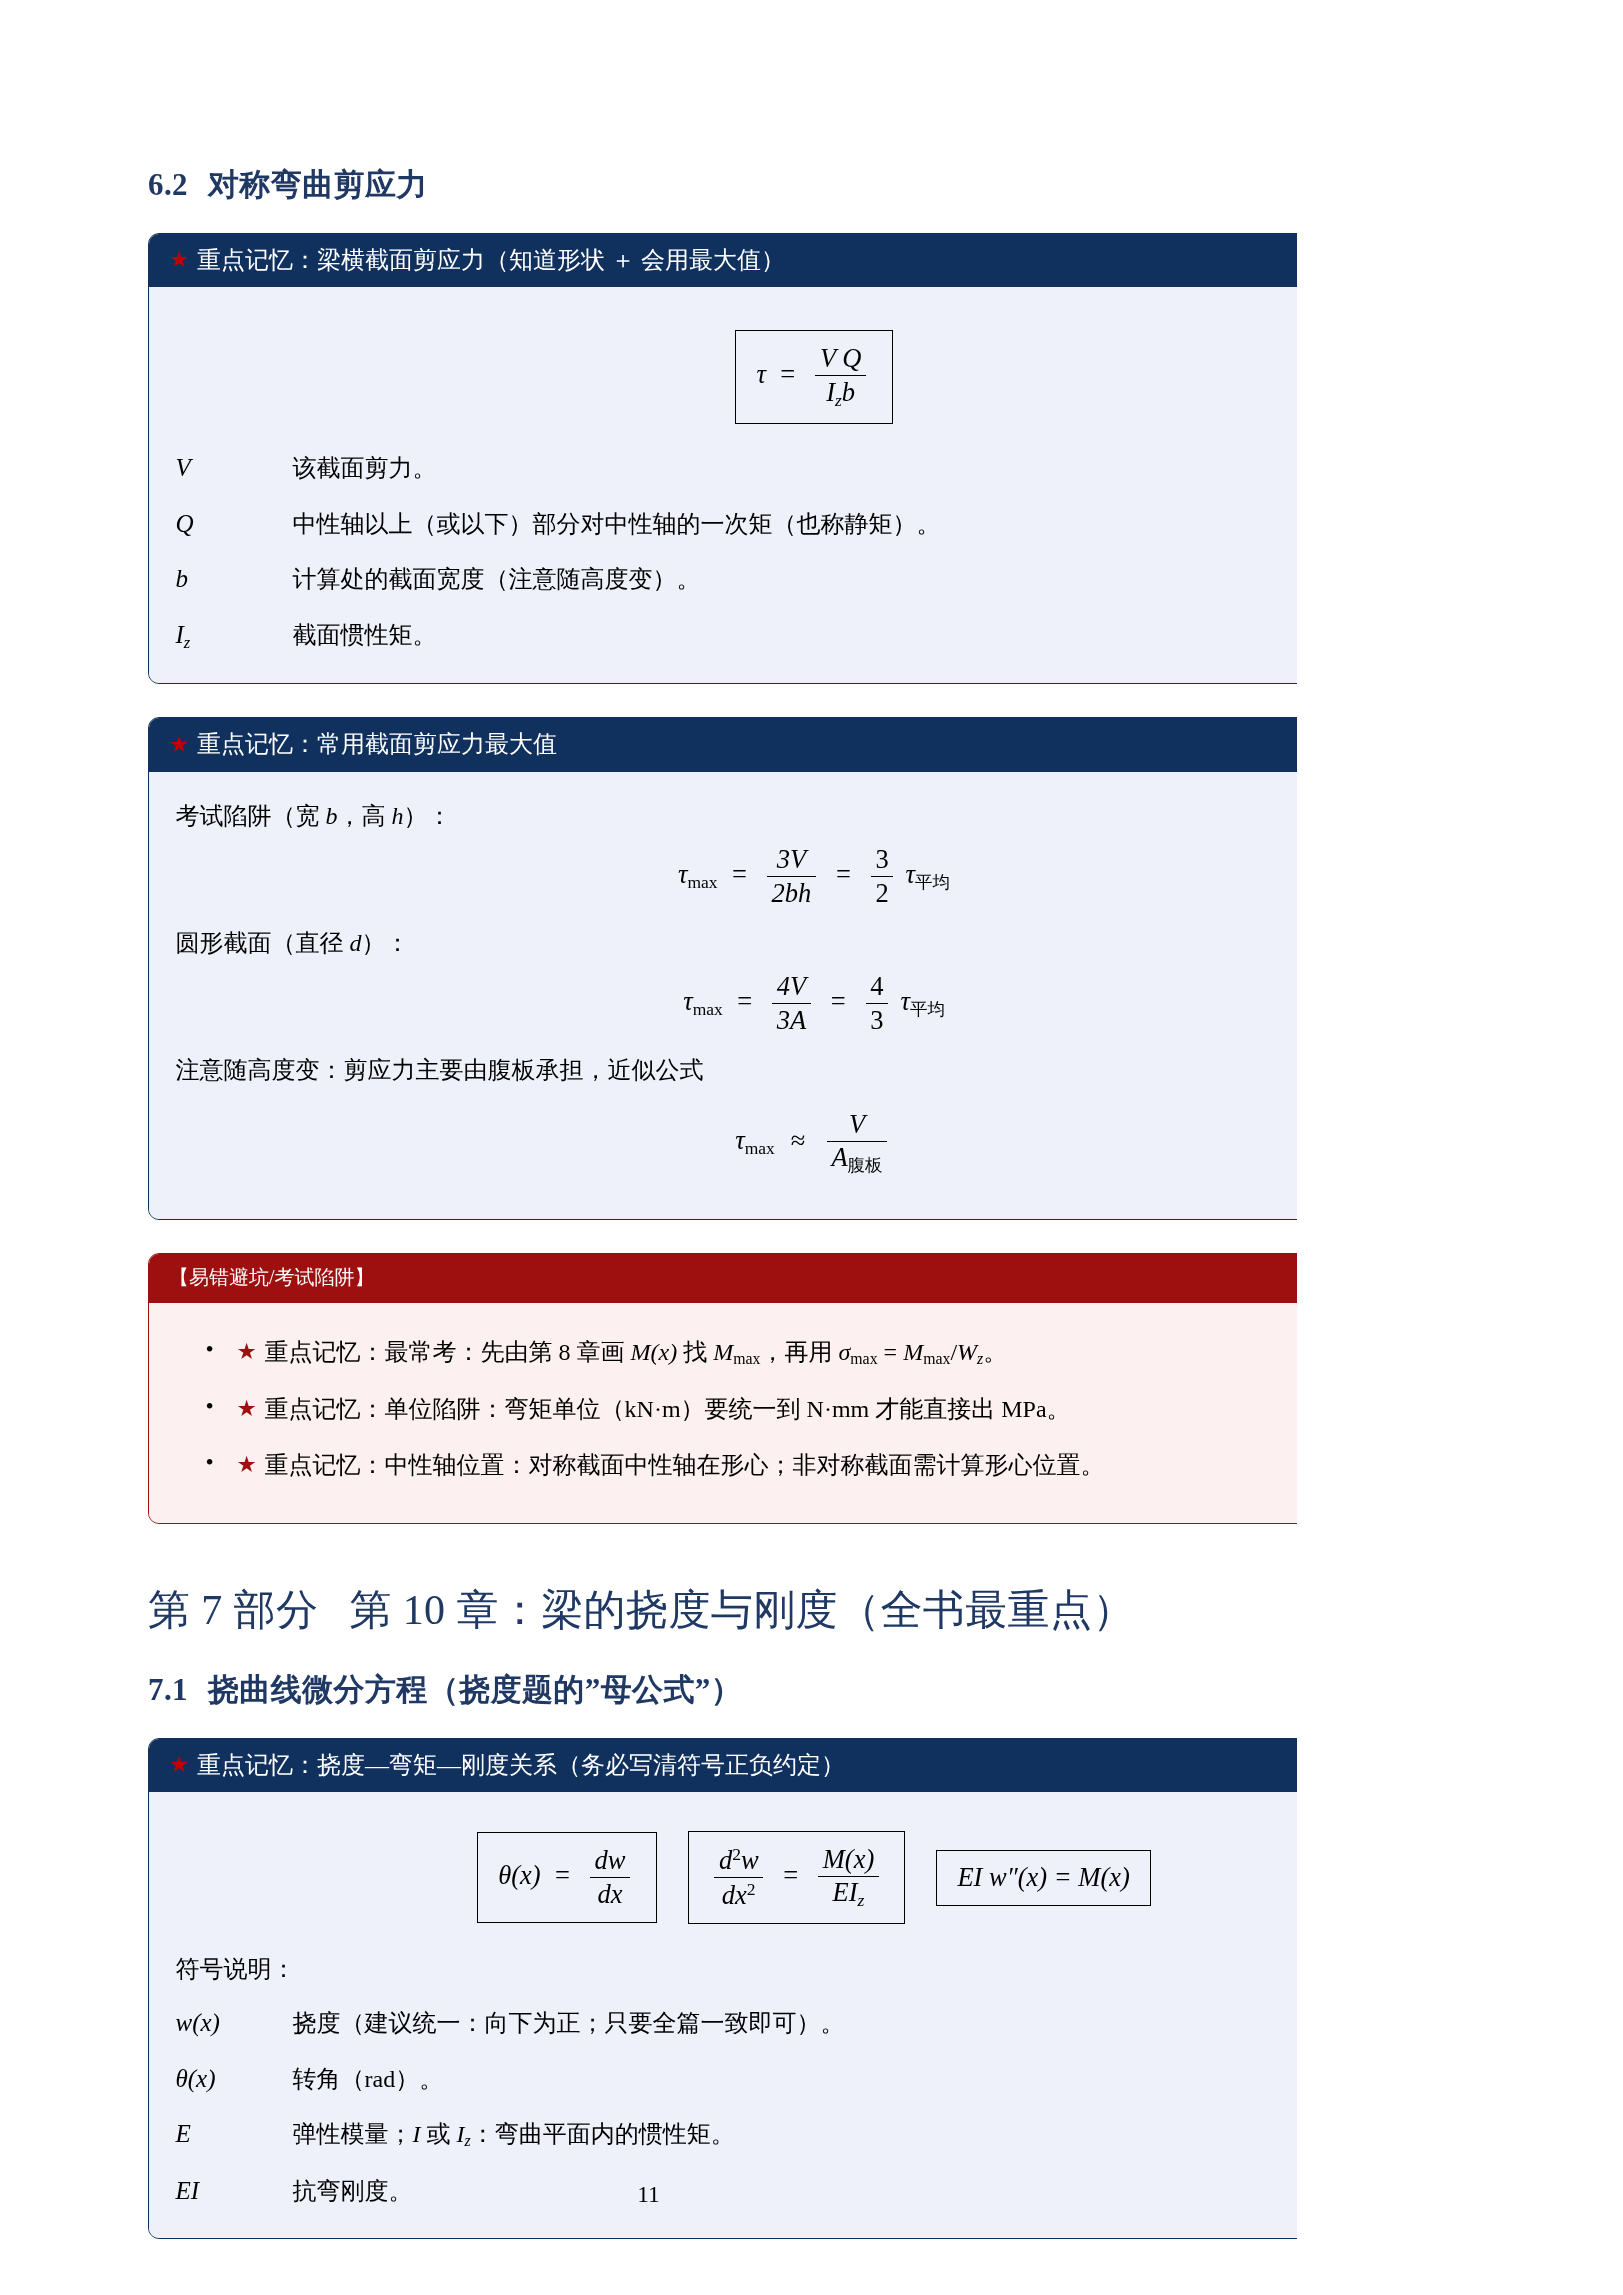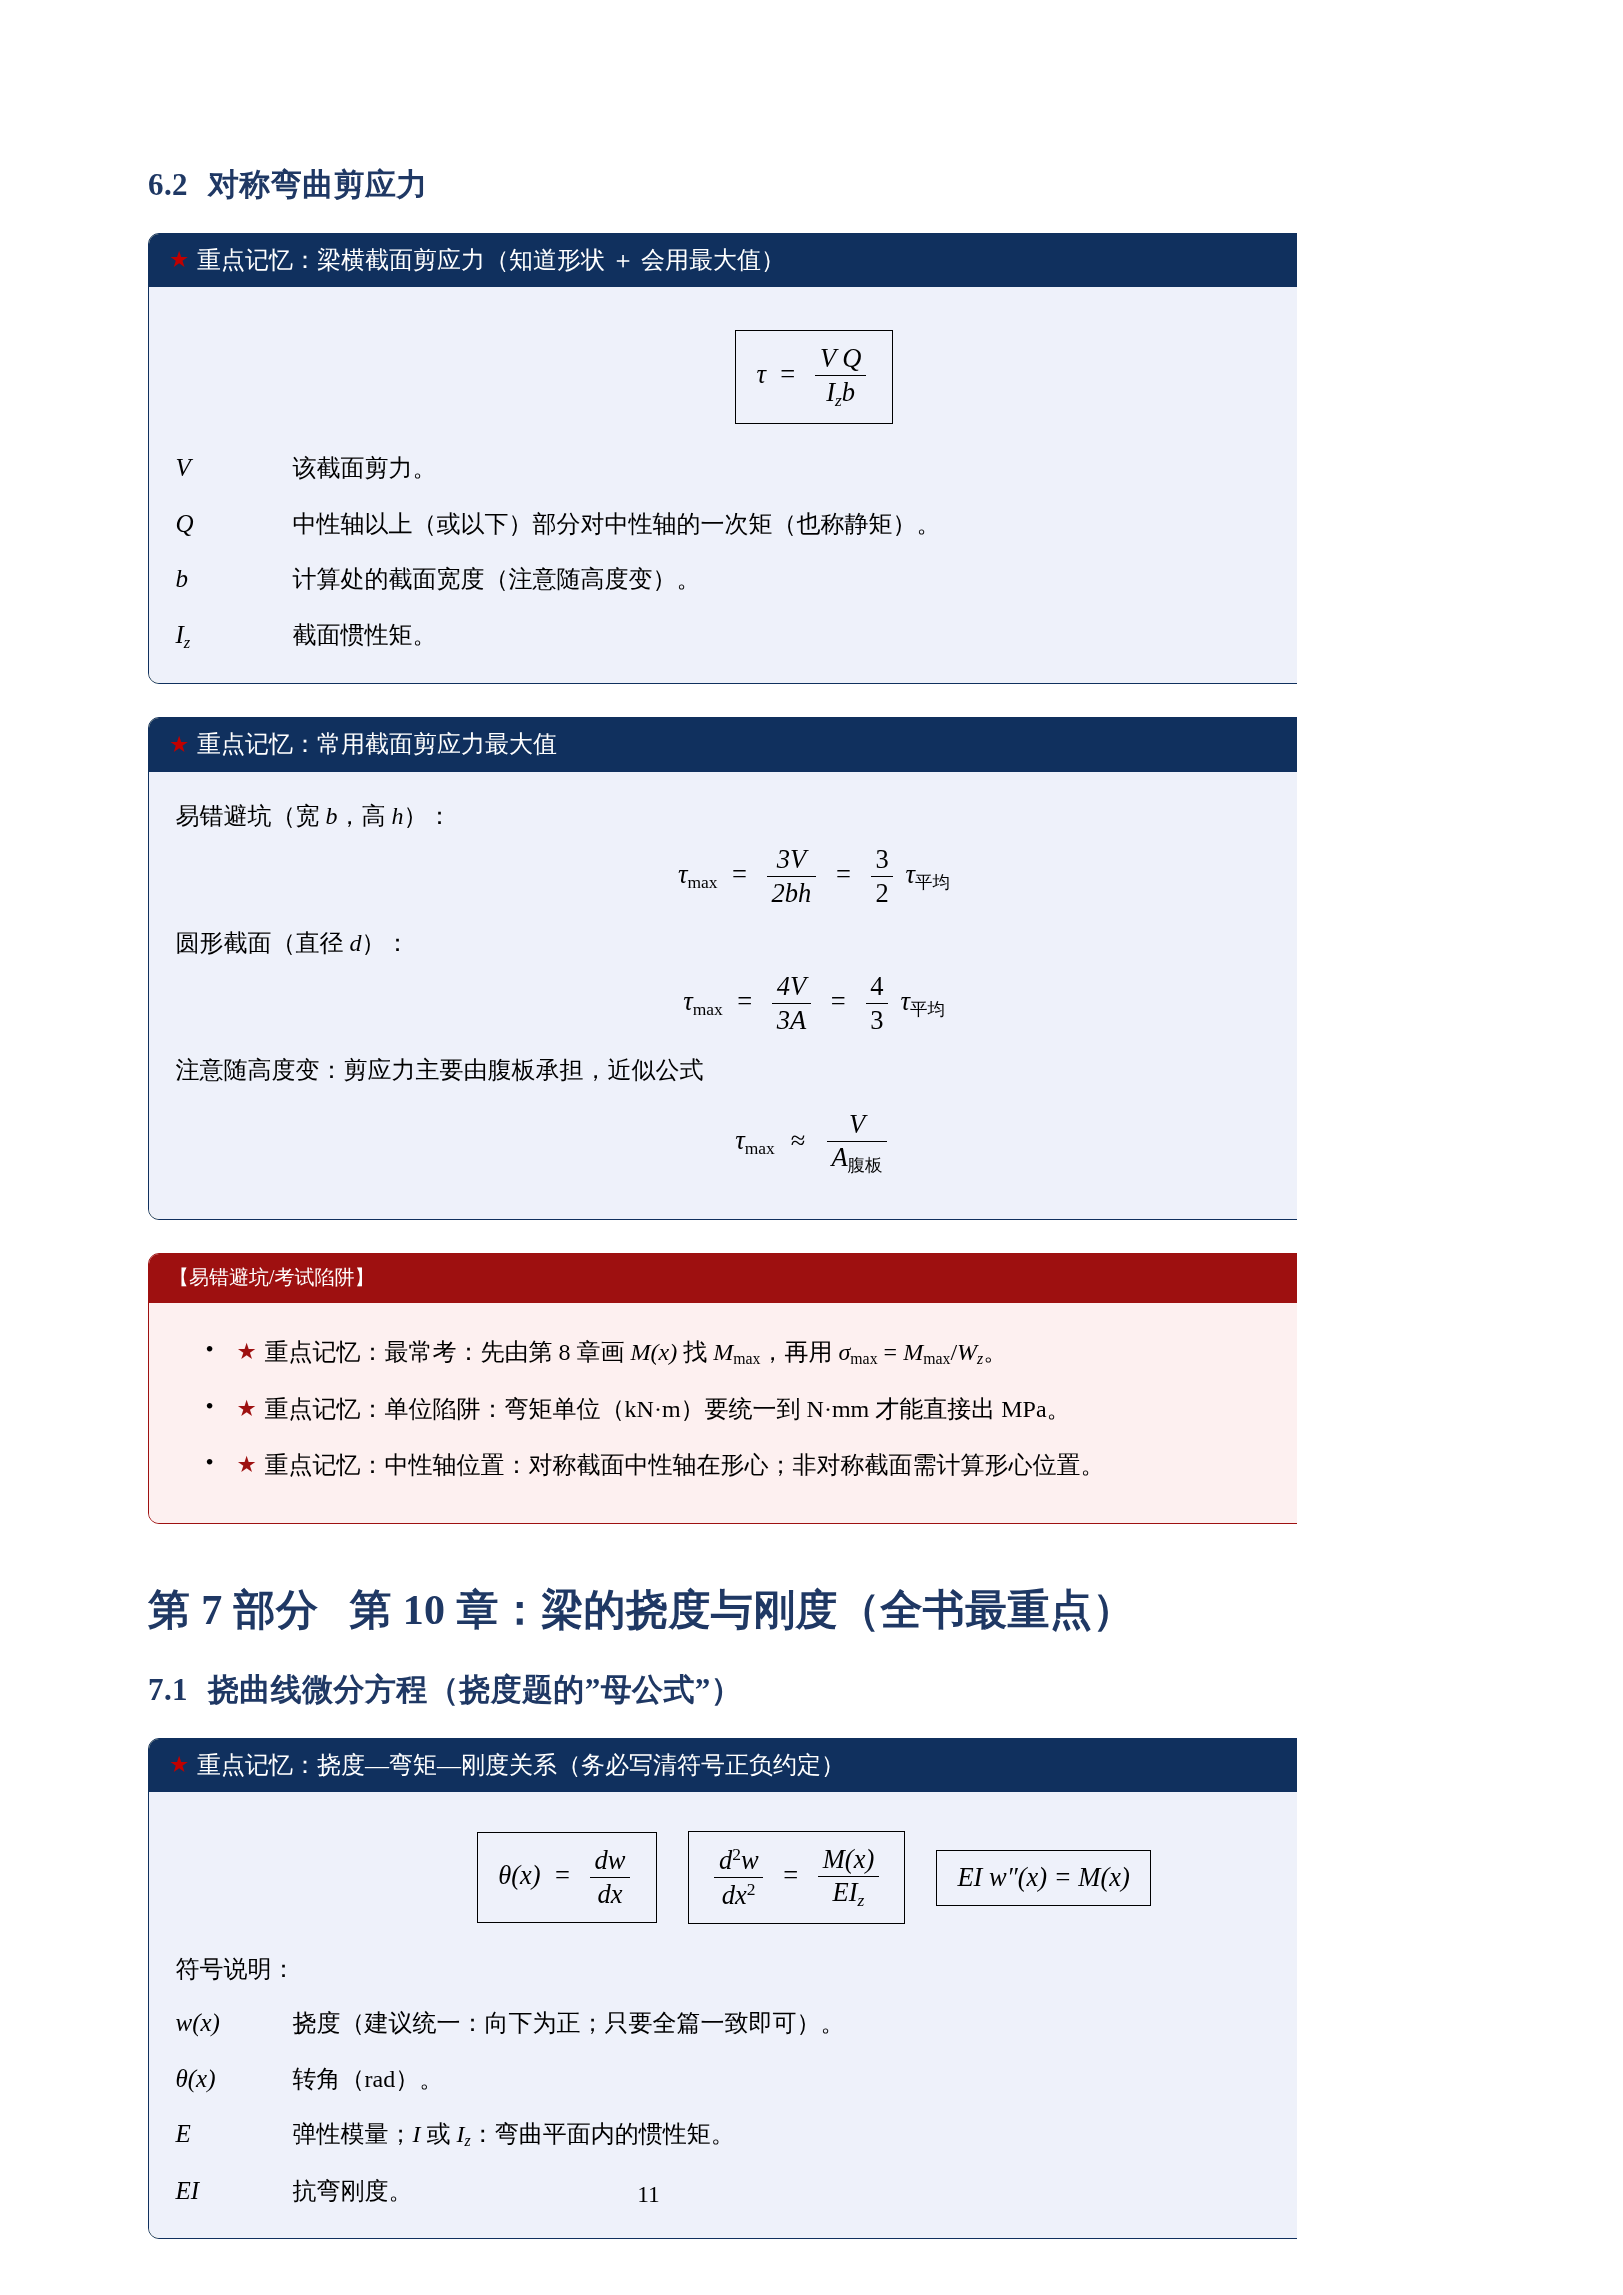--- a/index.html
+++ b/index.html
@@ -33,21 +33,21 @@
     font-weight: bold;
     font-size: 31px;
     letter-spacing: 0.4px;
     margin: 0 0 26.5px 0;
     font-family: "Liberation Serif", "DejaVu Serif", serif;
   }
   .h-sub .num { margin-right: 20px; }
 
   .h-part {
     color: #1f3864;
-    font-weight: bold;
+    font-weight: normal;
     font-size: 42px;
     margin: 58px 0 31px 0;
     letter-spacing: 0.4px;
   }
   .h-part .partnum { margin-right: 31px; }
 
   
   .box {
     border: 1.6px solid #10305e;
     border-radius: 11px;
@@ -238,21 +238,21 @@
     </div>
   </div>
 
   <div class="box">
     <div class="box-head">
       <span class="star">★</span><span>重点记忆：常用截面剪应力最大值</span>
     </div>
     <div class="box-body">
 
       <div class="lead-line">
-        <span>易错避坑（宽 </span><span class="mi">b</span><span>，高 </span><span class="mi">h</span><span>）：</span>
+        <span>考试陷阱（宽 </span><span class="mi">b</span><span>，高 </span><span class="mi">h</span><span>）：</span>
       </div>
 
       <div class="eq-plain">
         <span class="mi">τ</span><span class="sub">max</span>
         <span class="mu" style="margin:0 7.8px;">=</span>
         <span class="frac">
           <span class="n mi">3V</span>
           <span class="d mi">2bh</span>
         </span>
         <span class="mu" style="margin:0 7.8px;">=</span>

